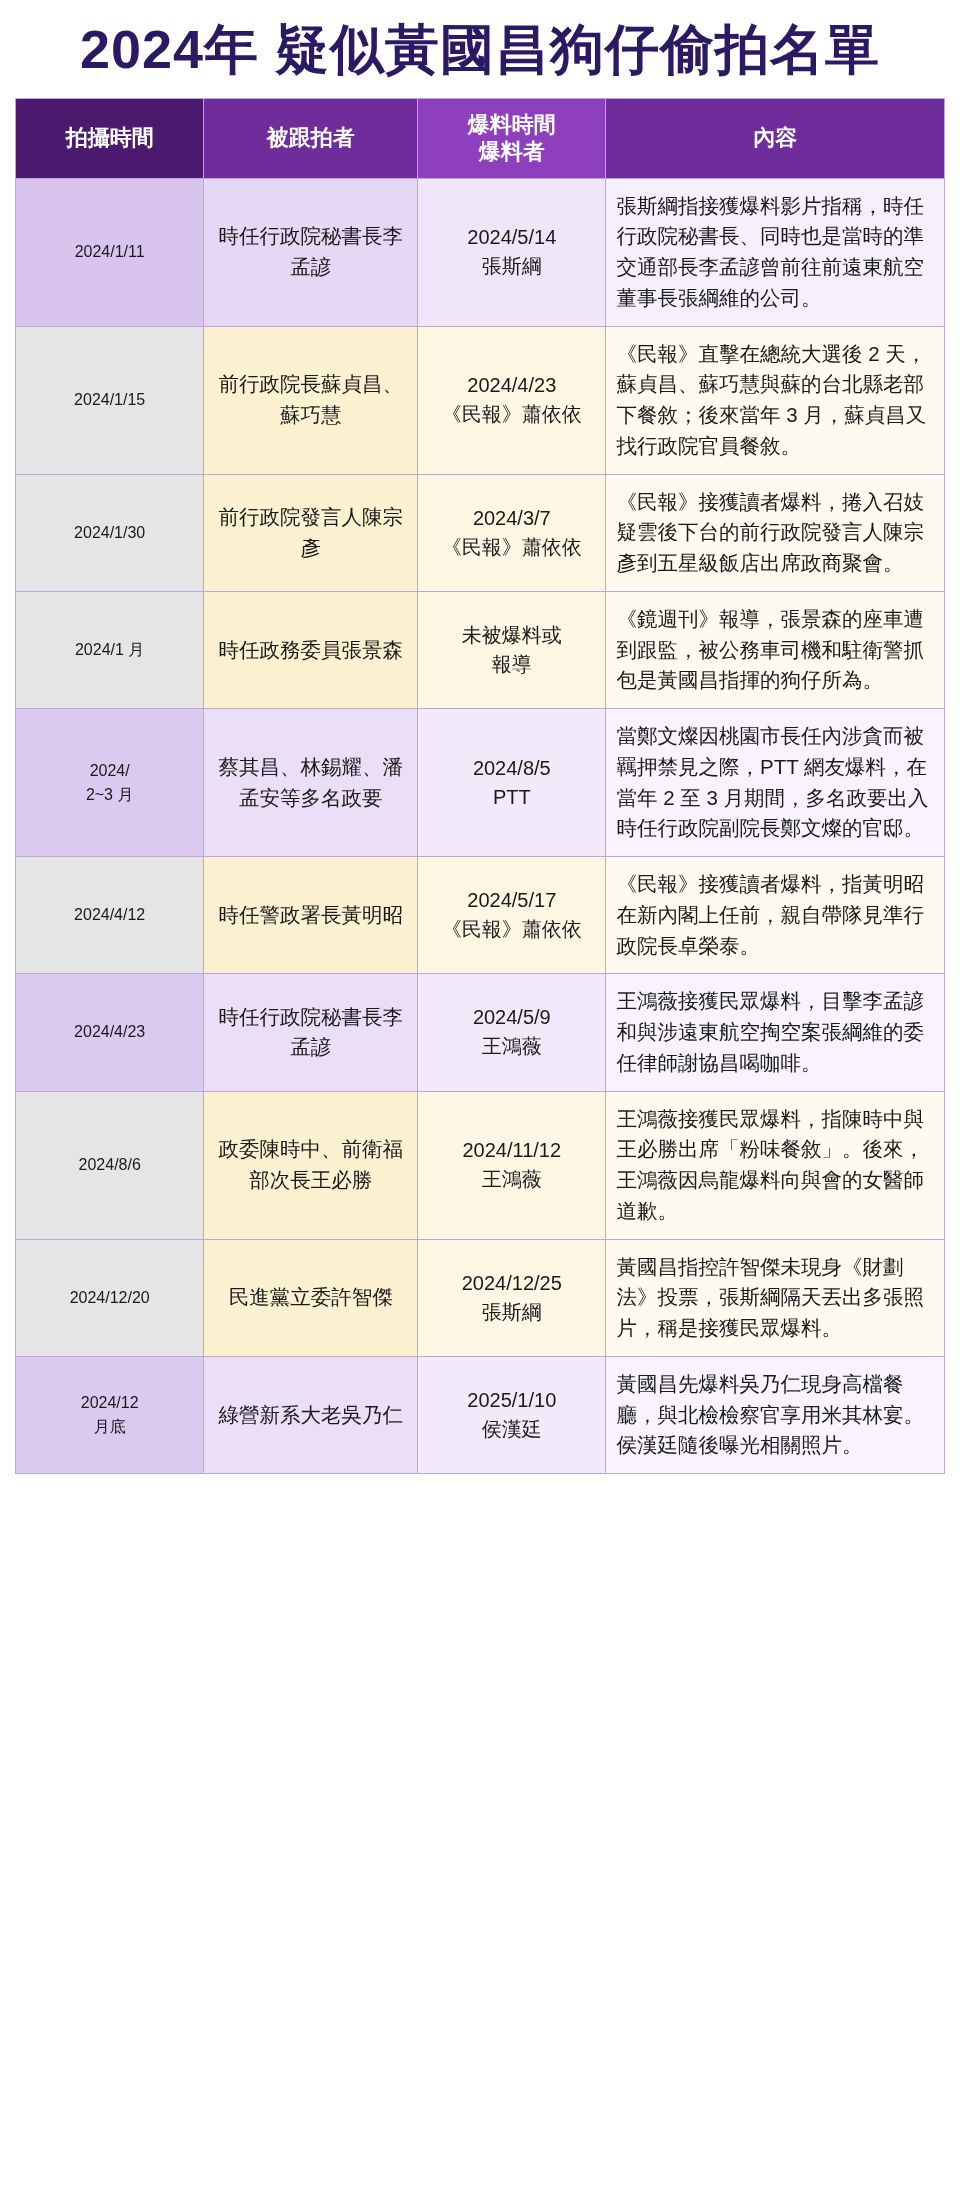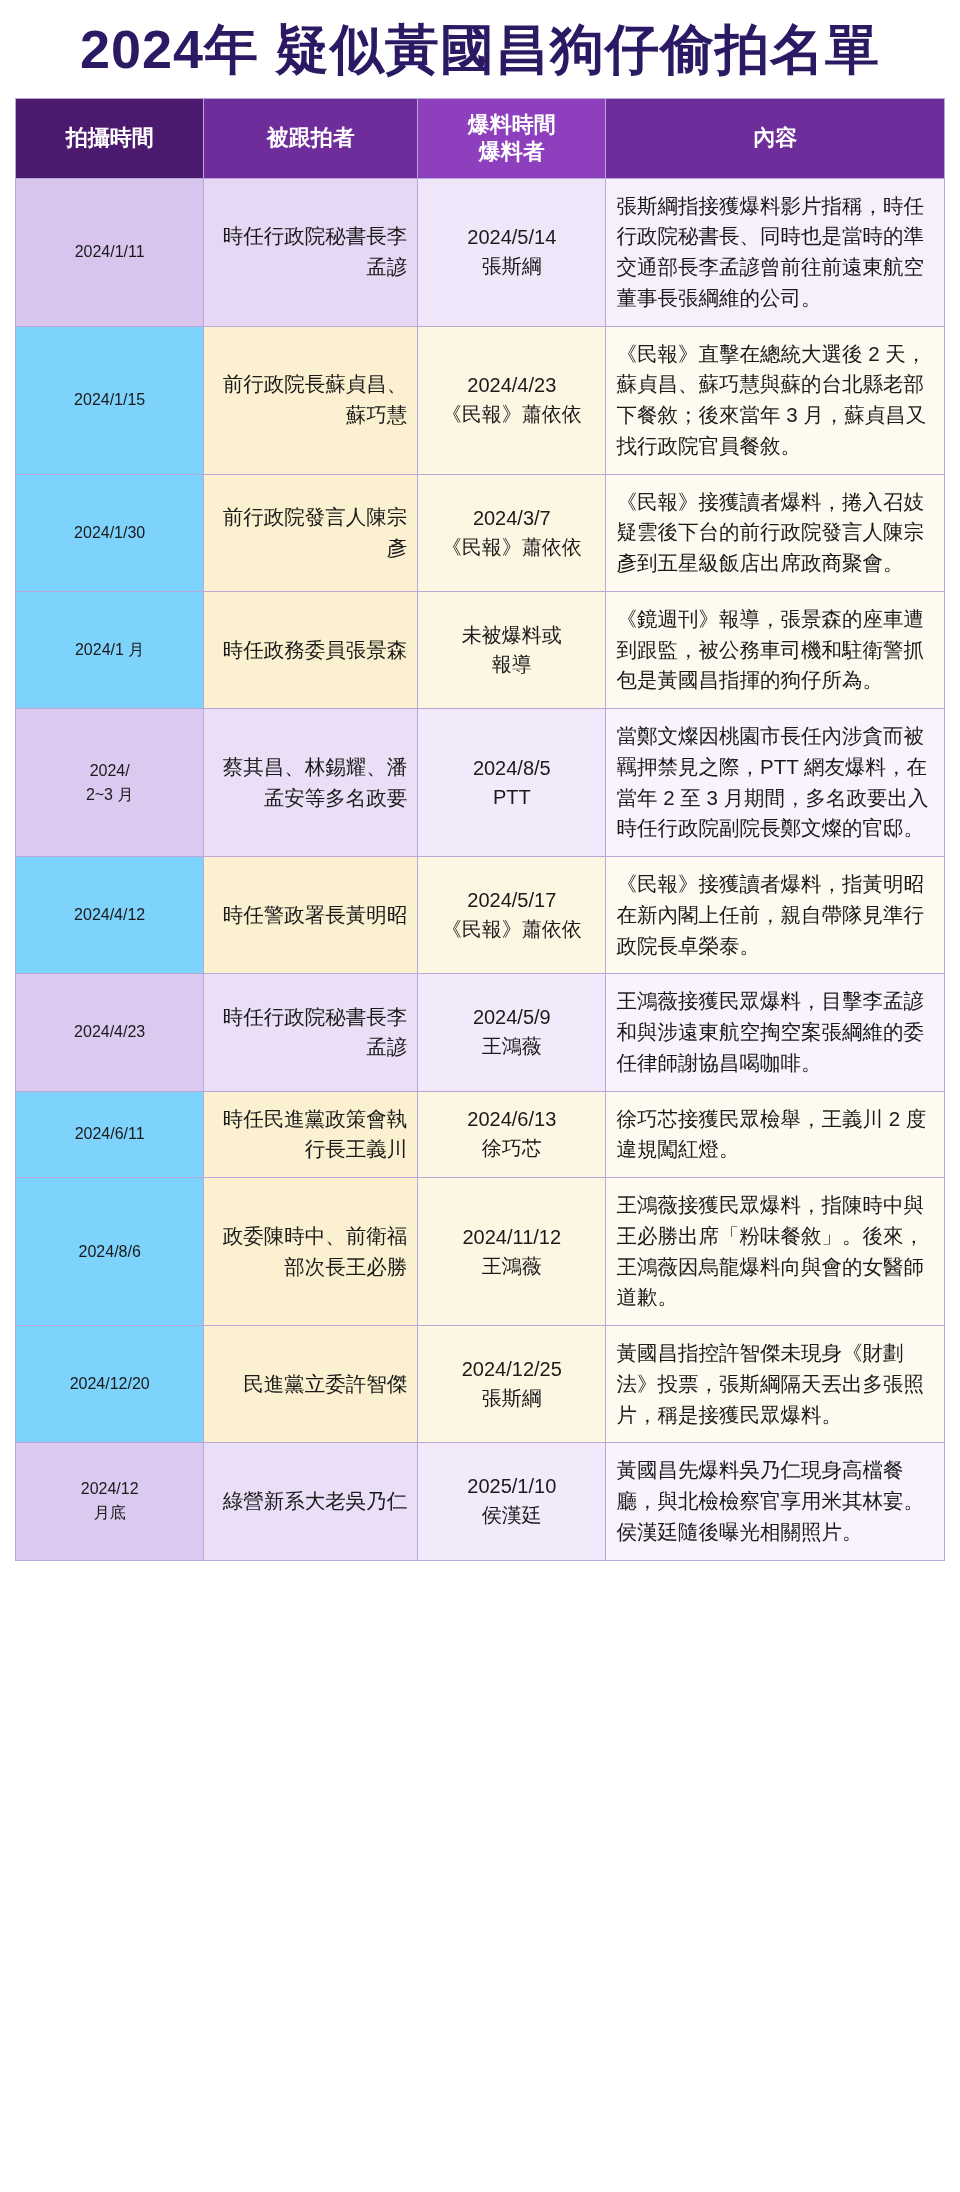--- a/index.html
+++ b/index.html
@@ -59,41 +59,41 @@
     line-height: 1.5;
     padding: 12px 10px;
     color: #1a1a1a;
   }
   td.time {
     text-align: center;
     font-size: 16px;
     font-weight: normal;
   }
   td.target {
-    text-align: right;
+    text-align: center;
     font-size: 20.5px;
   }
   td.leak {
     text-align: center;
     font-size: 20px;
     line-height: 1.45;
   }
   td.content {
     text-align: left;
     font-size: 20.5px;
     line-height: 1.5;
     margin-top: 12px;
   }
   
   tr.purple td.time { background: #d9c4ee; }
   tr.purple td.target { background: #e6d7f5; }
   tr.purple td.leak { background: #efe6fa; }
   tr.purple td.content { background: #f6f0fc; }
 
-  tr.cream td.time { background: #7dd3fc; }
+  tr.cream td.time { background: #e5e5e5; }
   tr.cream td.target { background: #fbf0cf; }
   tr.cream td.leak { background: #fdf6e2; }
   tr.cream td.content { background: #fefaef; }
 
   tr.purple2 td.time { background: #dcc9f0; }
   tr.purple2 td.target { background: #ebdff8; }
   tr.purple2 td.leak { background: #f2eafb; }
   tr.purple2 td.content { background: #f8f3fd; }
 </style>
 </head>
@@ -189,29 +189,20 @@
       <tr class="purple2">
         <td class="time">2024/4/23</td>
         <td class="target">時任行政院秘書長李孟諺</td>
         <td class="leak">
           <div>2024/5/9</div>
           <div>王鴻薇</div>
         </td>
         <td class="content">王鴻薇接獲民眾爆料，目擊李孟諺和與涉遠東航空掏空案張綱維的委任律師謝協昌喝咖啡。</td>
       </tr>
 
-      <tr class="cream">
-        <td class="time">2024/6/11</td>
-        <td class="target">時任民進黨政策會執行長王義川</td>
-        <td class="leak">
-          <div>2024/6/13</div>
-          <div>徐巧芯</div>
-        </td>
-        <td class="content">徐巧芯接獲民眾檢舉，王義川 2 度違規闖紅燈。</td>
-      </tr>
 
       <tr class="cream">
         <td class="time">2024/8/6</td>
         <td class="target">政委陳時中、前衛福部次長王必勝</td>
         <td class="leak">
           <div>2024/11/12</div>
           <div>王鴻薇</div>
         </td>
         <td class="content">王鴻薇接獲民眾爆料，指陳時中與王必勝出席「粉味餐敘」。後來，王鴻薇因烏龍爆料向與會的女醫師道歉。</td>
       </tr>

